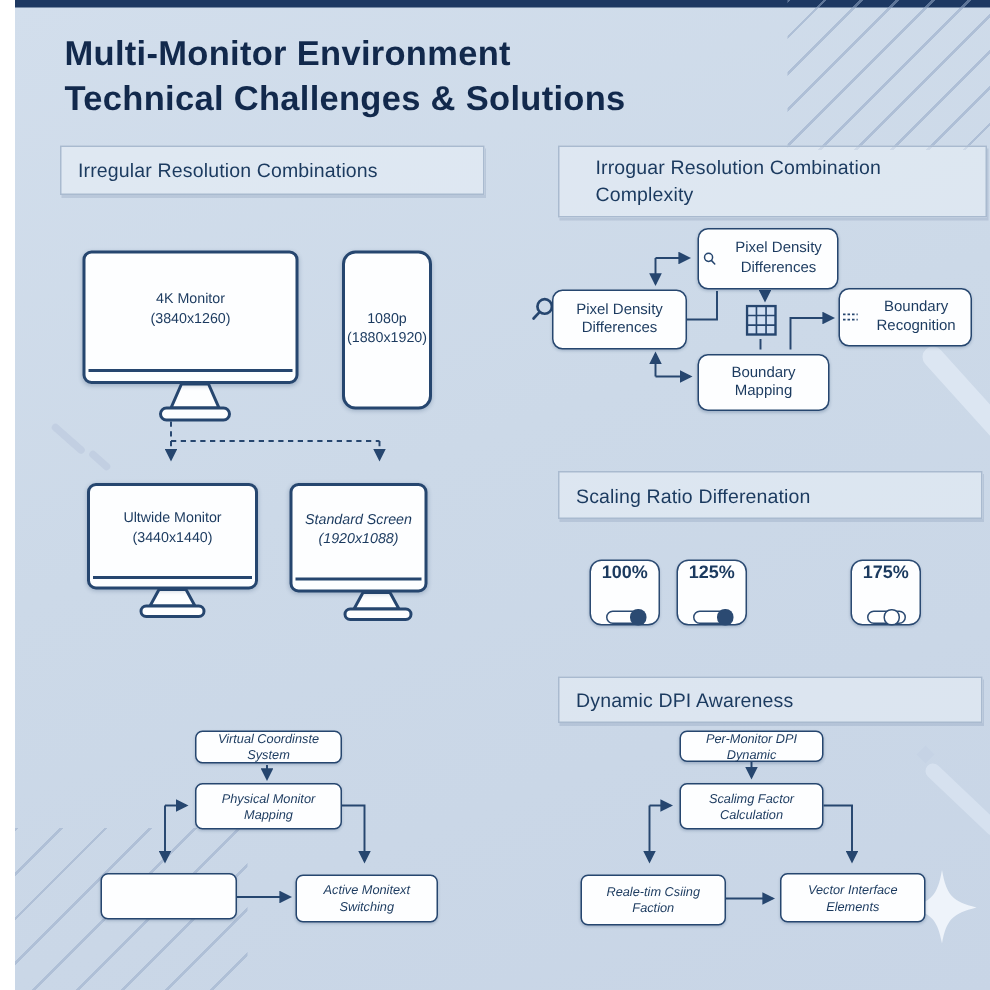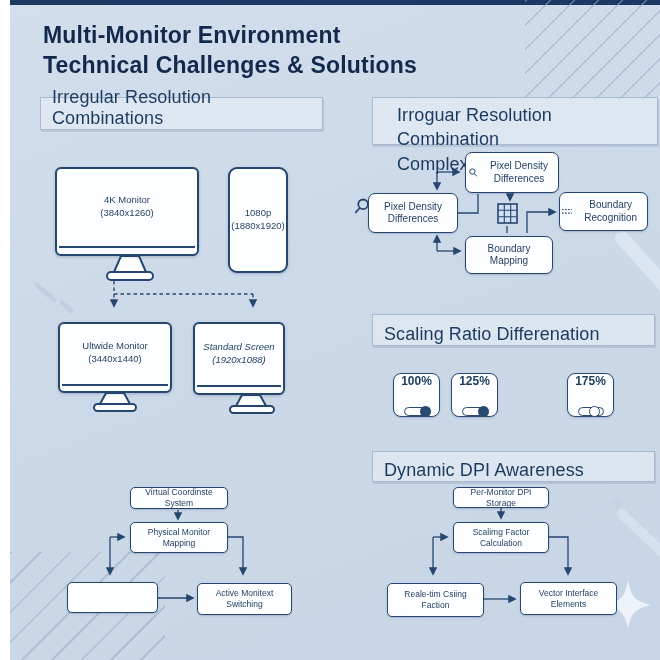--- a/index.html
+++ b/index.html
@@ -10,32 +10,32 @@
 
   
   .topbar { position:absolute; left:0; top:0; width:660px; height:5px; background:#1d3862; }
   .hatch-tr { position:absolute; right:0; top:0; width:145px; height:100px;
       background: repeating-linear-gradient(135deg, rgba(148,168,198,.55) 0 1.6px, transparent 1.6px 17px); }
   .hatch-bl { position:absolute; left:0; bottom:0; width:155px; height:108px;
       background: repeating-linear-gradient(135deg, rgba(148,168,198,.5) 0 1.8px, transparent 1.8px 21px); }
 
   
   .sec-header { position:absolute; background:rgba(238,244,250,.5); border:1px solid #a9bacf;
-      color:#1b3a5f; font-size:18px; font-weight:500; letter-spacing:.1px;
-      display:flex; align-items:flex-end; padding-left:11px; box-shadow:1px 2px 0 rgba(120,140,170,.25); }
+      color:#1b3a5f; font-size:13px; font-weight:500; letter-spacing:.1px;
+      display:flex; align-items:center; padding-left:11px; box-shadow:1px 2px 0 rgba(120,140,170,.25); }
   .sec-header.two-line { display:block; padding-top:5px; line-height:1.35;padding-left:24px; }
 
   .page-title { position:absolute; left:33px; top:20px; width:520px;
       font-size:23px; font-weight:bold; color:#12294c; line-height:1.32; letter-spacing:.2px; }
 
   
   .node { position:absolute; background:#fdfeff; border:1.4px solid #26466f; border-radius:7px;
       color:#1b3a5f; display:flex; align-items:center; justify-content:center; text-align:center;
       box-shadow:0 1px 2px rgba(25,55,95,.22); }
-  .node.sm { font-size:8.5px; border-radius:5px; border-width:1.2px; line-height:1.25; padding:2px; }
+  .node.sm { font-size:8.5px; border-radius:5px; border-width:1.2px; line-height:1.25; padding:2px;font-style:italic; }
   .node.md { font-size:10px; line-height:1.25; padding:2px; }
   .node .icon-row { display:flex; align-items:center; gap:4px; }
 
   
   .screen { position:absolute; background:#fdfeff; border:2px solid #26466f; border-radius:6px;
       box-shadow:0 1px 3px rgba(25,55,95,.25); }
   .screen .bezel { position:absolute; left:2px; right:2px; height:2px; background:#26466f; }
   .screen .mlabel { position:absolute; left:0; right:0; top:0; display:flex; flex-direction:column;
       align-items:center; justify-content:center; color:#1b3a5f; font-size:9.5px; line-height:1.35; }
   .portrait { border-radius:9px; }
@@ -229,21 +229,21 @@
     <span>Physical Monitor Mapping</span>
   </div>
   <div class="node sm" style="left:57px;top:582px;width:91px;height:31px;">
     <span></span>
   </div>
   <div class="node sm" style="left:187px;top:583px;width:95px;height:32px;">
     <span>Active Monitext Switching</span>
   </div>
 
   <div class="node sm" style="left:443px;top:487px;width:96px;height:21px;">
-    <span>Per-Monitor DPI Storage</span>
+    <span>Per-Monitor DPI Dynamic</span>
   </div>
   <div class="node sm" style="left:443px;top:522px;width:96px;height:31px;">
     <span>Scalimg Factor Calculation</span>
   </div>
   <div class="node sm" style="left:377px;top:583px;width:97px;height:34px;">
     <span>Reale-tim Csiing Faction</span>
   </div>
   <div class="node sm" style="left:510px;top:582px;width:97px;height:33px;">
     <span>Vector Interface Elements</span>
   </div>

